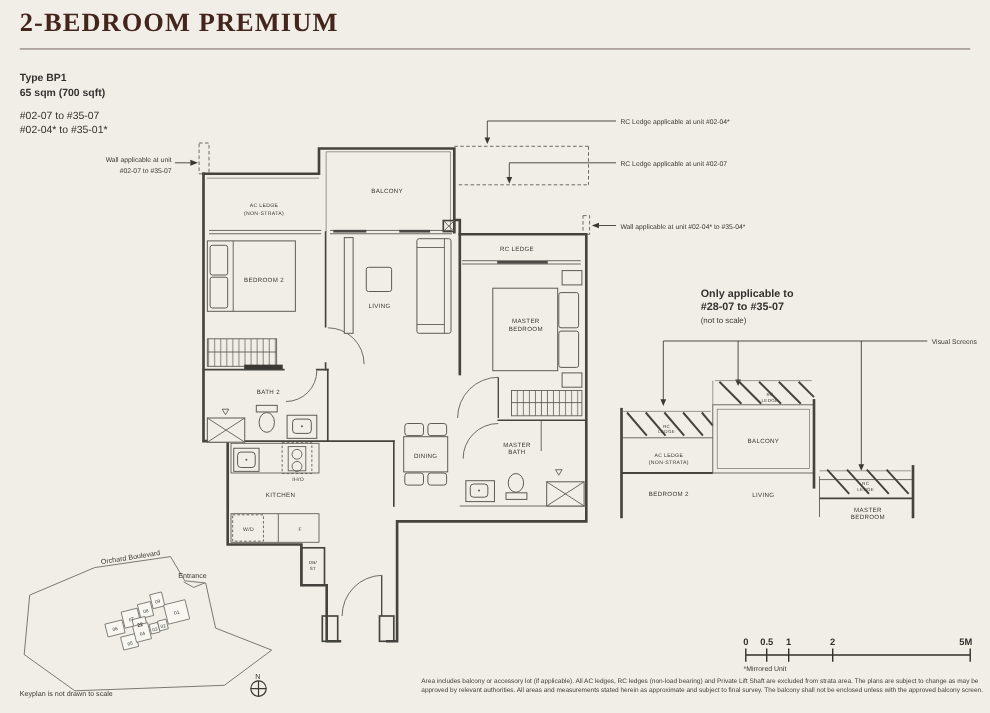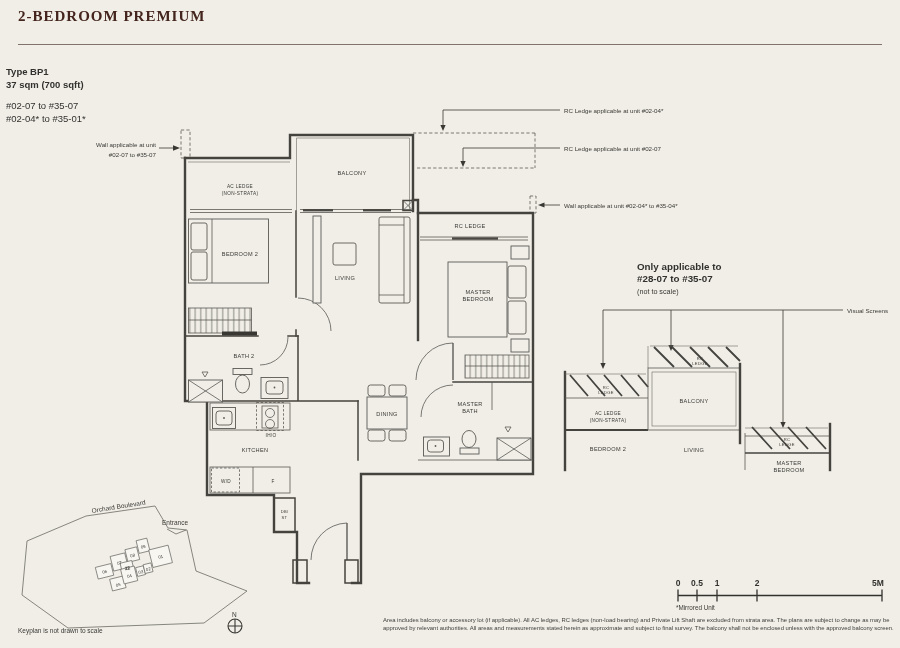--- a/index.html
+++ b/index.html
@@ -1,20 +1,20 @@
 <!DOCTYPE html>
 <html><head>
 <meta charset="utf-8">
 <style>
   html,body{margin:0;padding:0;}
   body{width:900px;height:648px;position:relative;background:#f0eee7;font-family:"Liberation Sans",sans-serif;overflow:hidden;}
   .abs{position:absolute;}
-  #title{left:18px;top:8px;font-family:"Liberation Serif",serif;font-weight:600;font-size:15px;letter-spacing:1px;color:#44251d;}
+  #title{left:18px;top:8px;font-family:"Liberation Serif",serif;font-weight:600;font-size:24px;letter-spacing:1px;color:#44251d;}
   #rule{left:18px;top:44px;width:864px;height:1px;background:#80746c;}
-  .hblock{left:6px;color:#33312e;font-size:9.5px;line-height:1.32;}
+  .hblock{left:18px;color:#33312e;font-size:9.5px;line-height:1.32;}
   #typeblock{top:66px;font-weight:bold;}
   #unitblock{top:100px;}
   #plansvg{left:0;top:0;}
   #disclaimer{left:383px;top:617px;width:514px;font-size:5.9px;line-height:1.32;color:#42403c;}
   
   .wall{stroke:#45433e;stroke-width:2.4;fill:none;stroke-linecap:square;}
   .wmed{stroke:#45433e;stroke-width:1.5;fill:none;stroke-linecap:square;}
   .thin{stroke:#5b5954;stroke-width:0.8;fill:none;}
   .vthin{stroke:#6b6963;stroke-width:0.6;fill:none;}
   .furn{stroke:#5b5954;stroke-width:0.9;fill:#f0eee7;}
@@ -39,21 +39,21 @@
   .sb-line{stroke:#33312e;stroke-width:1.3;fill:none;}
   .sm-note{font-size:6.3px;fill:#3b3934;}
 </style>
 </head>
 <body>
 
 <div class="abs" id="title">2-BEDROOM PREMIUM</div>
 <div class="abs" id="rule"></div>
 <div class="abs hblock" id="typeblock">
   <div>Type BP1</div>
-  <div>37 sqm (700 sqft)</div>
+  <div>65 sqm (700 sqft)</div>
 </div>
 <div class="abs hblock" id="unitblock">
   <div>#02-07 to #35-07</div>
   <div>#02-04* to #35-01*</div>
 </div>
 
 <svg class="abs" id="plansvg" width="900" height="648" viewBox="0 0 900 648">
   <defs>
     <pattern id="ticks" width="5.5" height="30" patternUnits="userSpaceOnUse">
       <line x1="2.7" y1="0" x2="2.7" y2="30" stroke="#55534e" stroke-width="0.7"></line>

